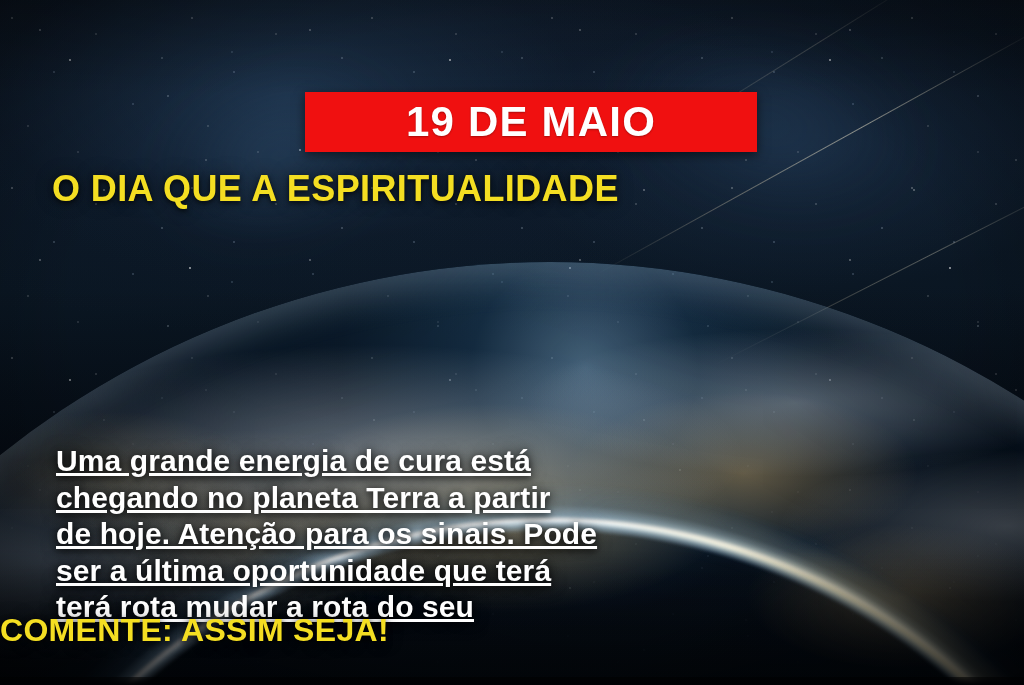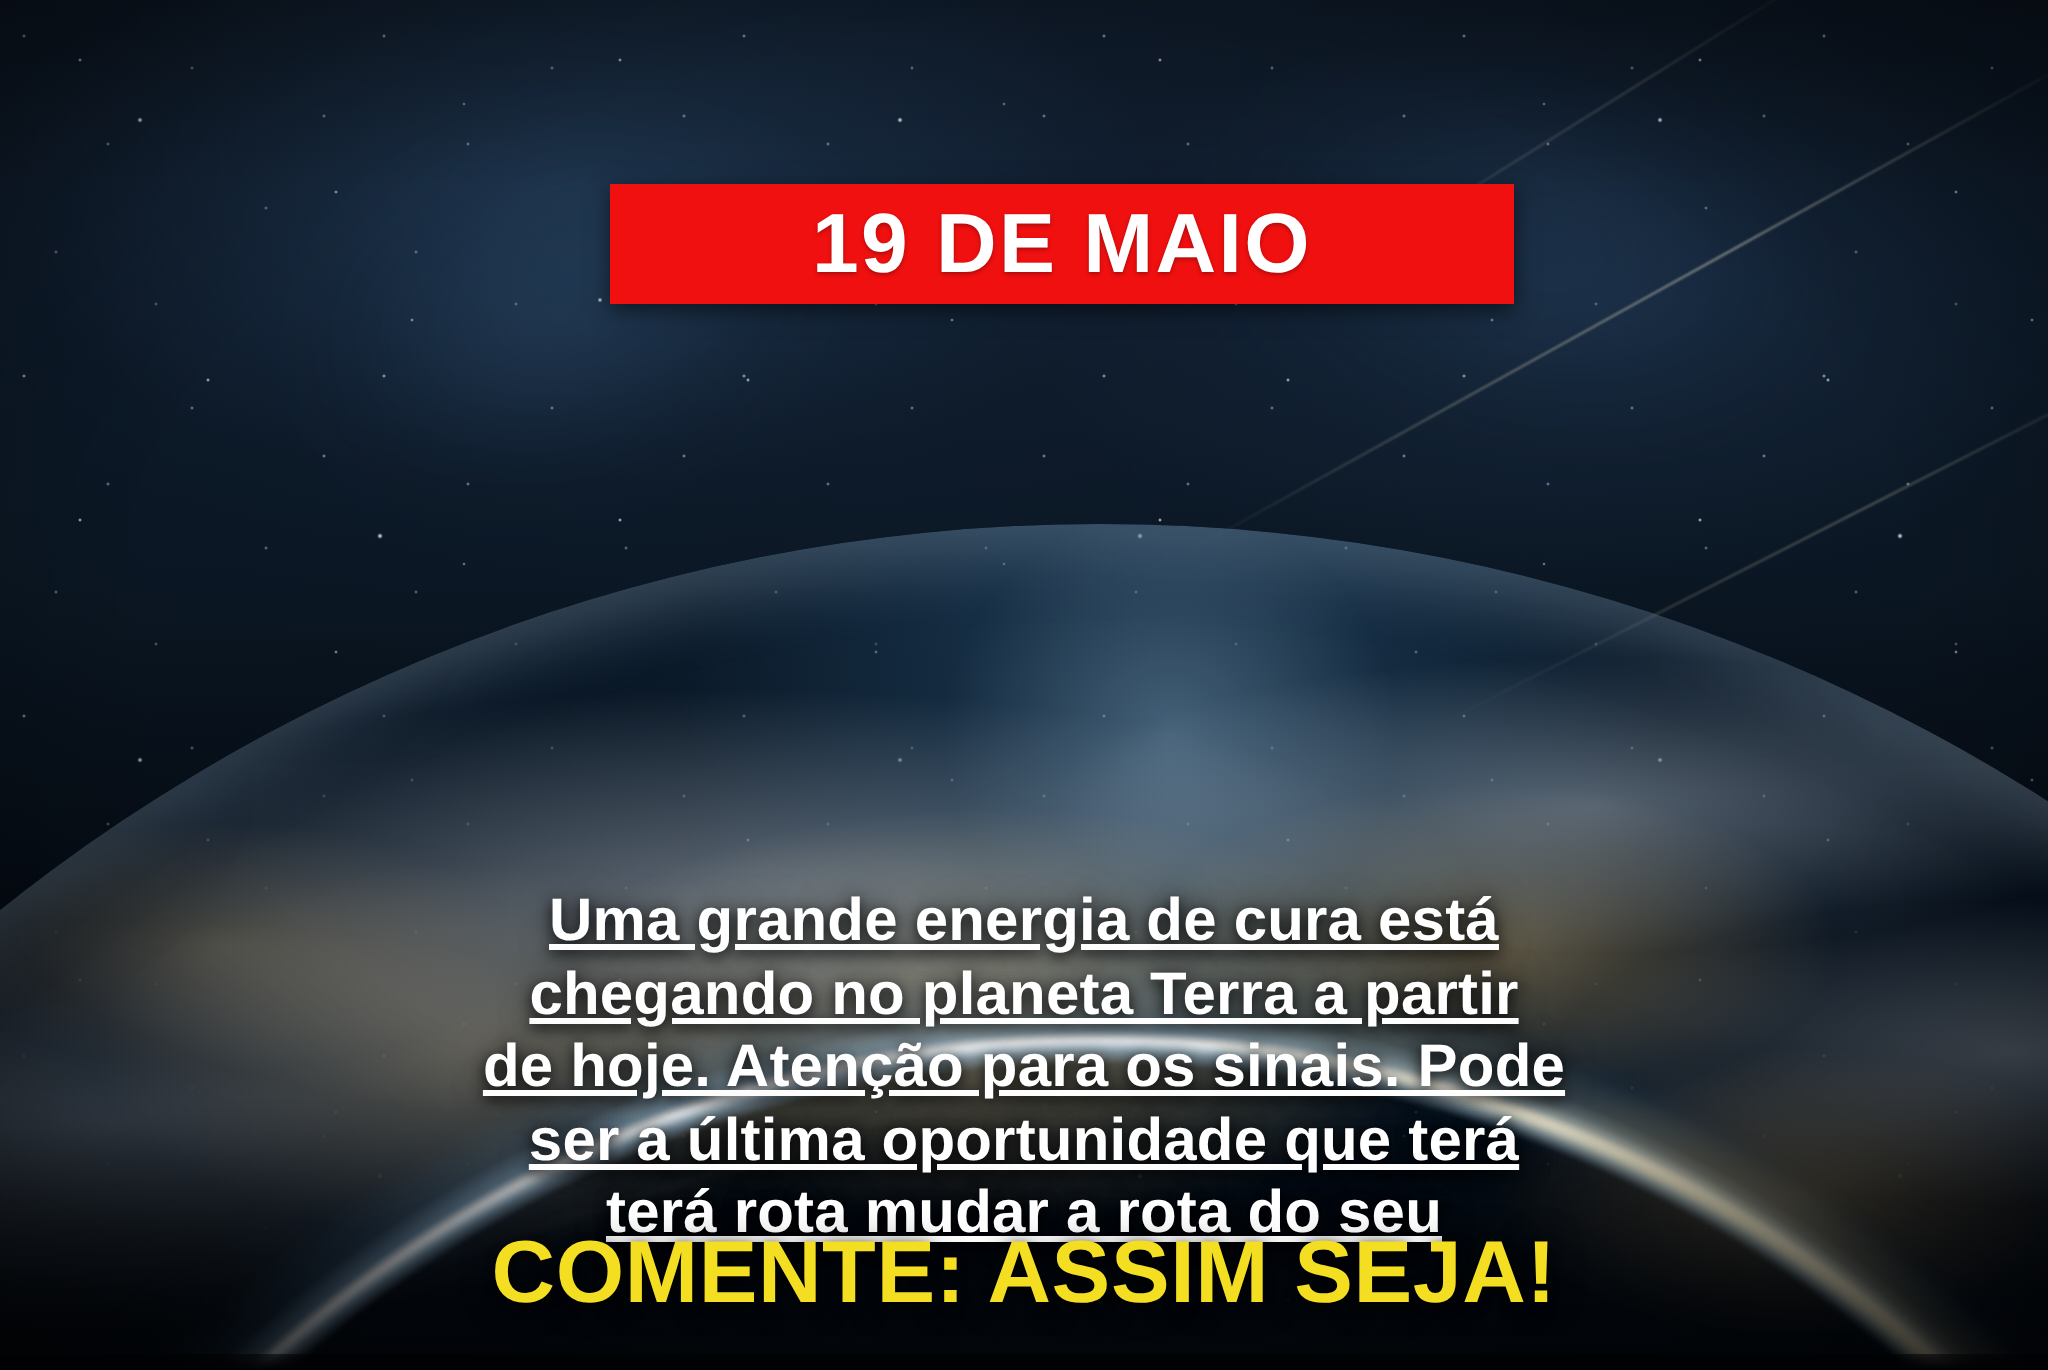--- a/index.html
+++ b/index.html
@@ -179,21 +179,20 @@
     position:absolute; inset:0; pointer-events:none;
     background:
       radial-gradient(ellipse 82% 78% at 50% 44%, rgba(0,0,0,0) 52%, rgba(0,0,0,0.42) 88%, rgba(0,0,0,0.66) 100%),
       linear-gradient(180deg, rgba(0,0,0,0.22) 0%, rgba(0,0,0,0) 14%, rgba(0,0,0,0) 80%, rgba(0,0,0,0.50) 100%);
   }
 
   
   .content {
     position:absolute; inset:0;
     display:flex; flex-direction:column; align-items:center;
-    text-align:center;
   }
 
   .date-banner {
     position:absolute;
     left:305px; top:92px;
     width:452px; height:60px;
     background:var(--red, #F01010);
     display:flex; align-items:center; justify-content:center;
     box-shadow:0 3px 10px rgba(0,0,0,0.55);
   }
@@ -230,21 +229,21 @@
     letter-spacing:0.1px;
     padding:0 56px;
     text-shadow:0 2px 7px rgba(0,0,0,0.85), 0 0 16px rgba(0,0,0,0.60);
   }
   .body-line { display:block; white-space:nowrap;text-decoration:underline; }
 
   .cta {
     position:absolute;
     left:0; right:0; top:612px;
     color:var(--yellow, #F4DE22);
-    font-size:44px;
+    font-size:32px;
     font-weight:bold;
     letter-spacing:0.3px;
     text-shadow:0 2px 6px rgba(0,0,0,0.88), 0 0 16px rgba(0,0,0,0.55);
   }
 
   .bottom-bar {
     position:absolute; left:0; right:0; bottom:0;
     height:8px;
     background:linear-gradient(180deg, rgba(0,0,0,0.55), #000104);
   }
@@ -278,20 +277,21 @@
 
   <div class="vignette"></div>
 
   <div class="content">
 
     <div class="date-banner">
       <span class="date-banner-text">19 DE MAIO</span>
     </div>
 
     <div class="headline">
+      <span class="headline-line">O DIA QUE A ESPIRITUALIDADE</span>
     </div>
 
     <div class="body-copy">
       <span class="body-line">Uma grande energia de cura está</span>
       <span class="body-line">chegando no planeta Terra a partir</span>
       <span class="body-line">de hoje. Atenção para os sinais. Pode</span>
       <span class="body-line">ser a última oportunidade que terá</span>
       <span class="body-line">terá rota mudar a rota do seu</span>
     </div>
 

